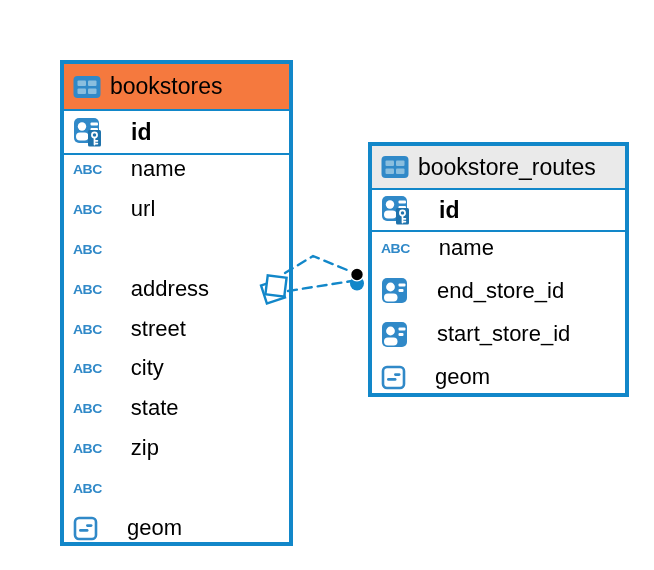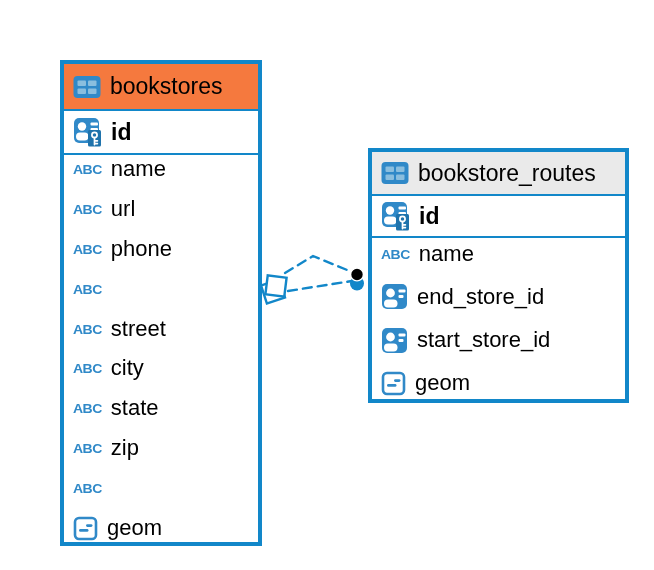--- a/index.html
+++ b/index.html
@@ -1,33 +1,33 @@
 <!DOCTYPE html>
 <html style="--accent-blue: #1287c9; --header-orange: #f5793e; --header-gray: #eaeaea; --icon-blue: #3089c8; --icon-cell: #8abede; --key-blue: #1f73ac; --text: #000000;"><head>
 <meta charset="utf-8">
 <style>
   html,body{margin:0;padding:0;background:#fff;}
   .canvas{position:relative;width:654px;height:570px;background:#ffffff;overflow:hidden;
           font-family:"Liberation Sans",sans-serif;color:var(--text);}
   .table{position:absolute;box-sizing:border-box;border:4px solid var(--accent-blue);
          background:#fff;display:flex;flex-direction:column;z-index:1;}
-  .t-left{left:60px;top:60px;width:202px;height:486px;}
-  .t-right{left:368px;top:148px;width:261px;height:255px;}
+  .t-left{left:60px;top:60px;width:233px;height:486px;}
+  .t-right{left:368px;top:142px;width:261px;height:255px;}
   .thead{display:flex;align-items:center;gap:9px;padding-left:9px;
          border-bottom:2px solid var(--accent-blue);flex:0 0 auto;}
   .t-left .thead{height:45px;background:var(--header-orange);}
   .t-right .thead{height:42px;background:var(--header-gray);}
   .title{font-size:23px;color:var(--text);white-space:nowrap;}
   .row{display:flex;align-items:center;gap:9px;padding-left:9px;}
   .pk-row{border-bottom:2px solid var(--accent-blue);flex:0 0 auto;}
   .t-left .pk-row{height:42px;}
   .t-right .pk-row{height:40px;}
   .fields{flex:1 1 auto;display:flex;flex-direction:column;gap:12px;}
   .fields .row{flex:1 1 0;}
-  .label{font-size:22px;color:var(--text);white-space:nowrap;}
+  .label{font-size:22px;color:var(--text);white-space:nowrap;margin-left:20px;}
   .pk-label{font-size:23px;font-weight:700;}
   .fi{flex:0 0 auto;display:block;}
   .abc{flex:0 0 auto;font-size:14px;font-weight:700;letter-spacing:-0.5px;
        color:var(--icon-blue);line-height:1;transform:scaleY(0.95);}
   .overlay{position:absolute;left:0;top:0;z-index:5;pointer-events:none;}
   .dash{fill:none;stroke:var(--accent-blue);stroke-width:2.4;
         stroke-dasharray:9 6;stroke-linecap:round;}
   .dshape{fill:#ffffff;stroke:var(--accent-blue);stroke-width:2.4;}
 </style>
 </head>
@@ -86,24 +86,24 @@
       <div class="row">
         <span class="abc">ABC</span>
         <span class="label">name</span>
       </div>
       <div class="row">
         <span class="abc">ABC</span>
         <span class="label">url</span>
       </div>
       <div class="row">
         <span class="abc">ABC</span>
-        <span class="label">phone</span>
       </div>
       <div class="row">
         <span class="abc">ABC</span>
+        <span class="label">address</span>
       </div>
       <div class="row">
         <span class="abc">ABC</span>
         <span class="label">street</span>
       </div>
       <div class="row">
         <span class="abc">ABC</span>
         <span class="label">city</span>
       </div>
       <div class="row">

